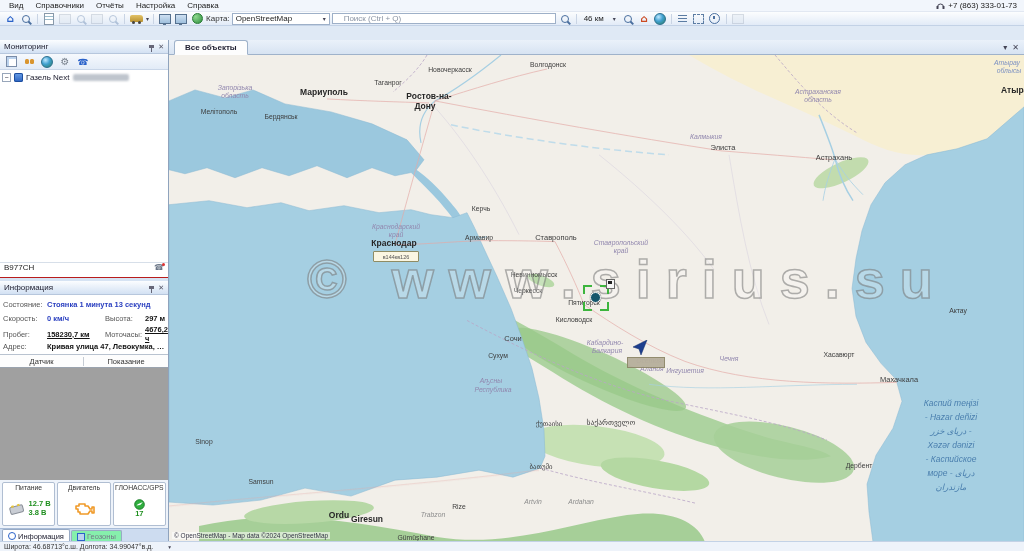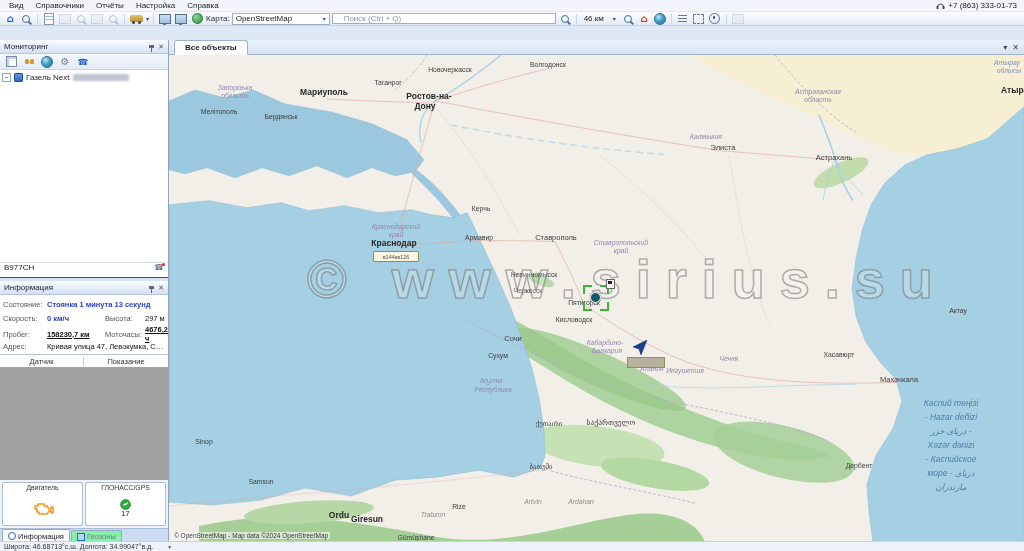--- a/index.html
+++ b/index.html
@@ -68,21 +68,21 @@
   #plate-row{height:14px;flex:none;display:flex;background:#fff;border-top:1px solid #d7dfe9;border-bottom:1px solid #b91c1c;padding:0 4px;font-size:8px;color:#222;}
   .i-phoneg{position:relative;width:10px;height:9px;}
   .i-phoneg::before{content:"☎";font-size:8px;color:#6a7687;font-family:"DejaVu Sans",sans-serif;}
   .i-phoneg::after{content:"";position:absolute;right:-1px;top:0;width:3px;height:3px;border-radius:50%;background:#d33;}
   .dock-gap{height:3px;flex:none;background:#d6e3f3;}
 
   #info-rows{flex:none;background:#fff;padding:2px 0 1px 3px;font-size:7.5px;color:#555;}
   .irow{display:grid;grid-template-columns:44px auto;align-items:center;height:14px;}
   .irow4{display:grid;grid-template-columns:44px 58px 40px auto;align-items:center;height:14px;}
   .val-blue{color:#2a3fc0;font-weight:bold;}
-  .val-bold{color:#111;font-weight:normal;}
+  .val-bold{color:#111;font-weight:bold;}
   .val-under{color:#111;font-weight:bold;text-decoration:underline;}
   .addr{white-space:nowrap;overflow:hidden;text-overflow:ellipsis;padding-right:2px;}
   #sensor-head{height:12px;flex:none;display:grid;grid-template-columns:1fr 1fr;align-items:center;background:#fdfdfd;border-top:1px solid #b9c3d0;border-bottom:1px solid #9aa3ae;font-size:7.5px;color:#333;text-align:center;}
   #sensor-head .sc{border-right:1px solid #c6ccd4;}
   #sensor-body{height:112px;flex:none;background:#a0a0a0;}
 
   #indicators{height:44px;flex:none;display:flex;gap:2px;padding:2px;background:#eef3fa;}
   .ind-box{flex:1;border:1px solid #b0bed2;border-radius:2px;background:#fff;display:flex;flex-direction:column;align-items:center;font-size:6.8px;color:#333;padding-top:1px;overflow:hidden;}
   .ind-content{flex:1;display:flex;align-items:center;justify-content:center;gap:2px;width:100%;}
   .pw-vals{display:flex;flex-direction:column;line-height:9px;color:#1f8f1f;font-weight:bold;font-size:7.5px;}
@@ -289,20 +289,36 @@
           <span>Адрес:</span>
           <span class="val-bold addr">Кривая улица 47, Левокумка, Ста...</span>
         </div>
       </div>
       <div id="sensor-head">
         <span class="sc">Датчик</span>
         <span>Показание</span>
       </div>
       <div id="sensor-body"></div>
       <div id="indicators">
+        <div class="ind-box">
+          <span>Питание</span>
+          <div class="ind-content">
+            <svg width="20" height="13" viewBox="0 0 20 13">
+                <g transform="rotate(-15 10 7)">
+                  <rect x="3" y="4" width="13" height="7" rx="1.5" fill="#c9cdd4" stroke="#8a8f98"></rect>
+                  <rect x="5" y="2.5" width="2.5" height="2" fill="#e8c53a"></rect>
+                  <rect x="11" y="2.5" width="2.5" height="2" fill="#e8c53a"></rect>
+                </g>
+              </svg>
+            <span class="pw-vals">
+              <span>12.7 В</span>
+              <span>3.8 В</span>
+            </span>
+          </div>
+        </div>
         <div class="ind-box">
           <span>Двигатель</span>
           <div class="ind-content">
             <svg width="22" height="14" viewBox="0 0 22 14">
                 <path d="M4,5 h2 V3 h6 v2 h3 l2,3 h2 V6 h2 v6 h-2 v-2 h-2 l-2,3 H7 v-2 H5 v-3 H3 V5 Z" fill="none" stroke="#f09a28" stroke-width="1.6" stroke-linejoin="round"></path>
               </svg>
           </div>
         </div>
         <div class="ind-box">
           <span>ГЛОНАСС/GPS</span>

